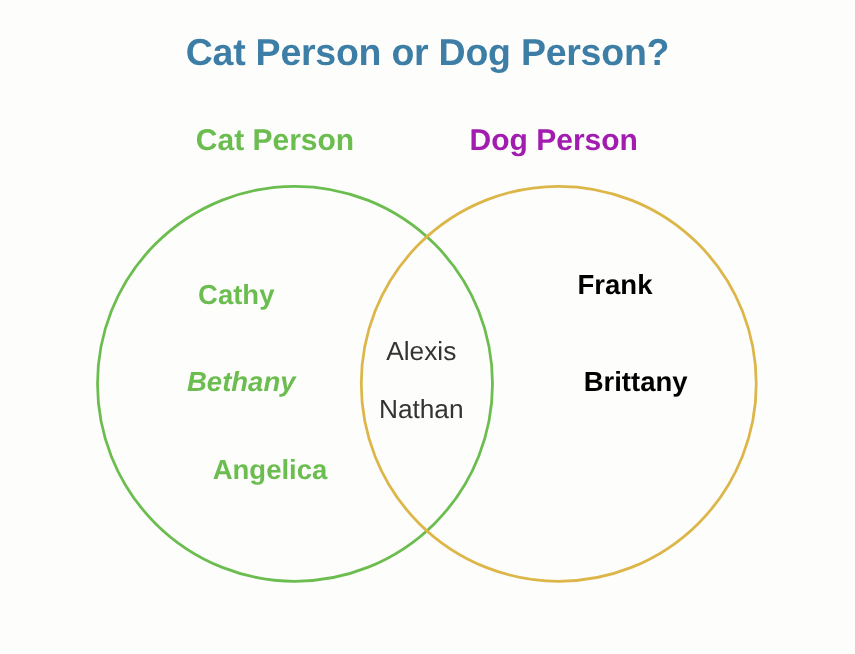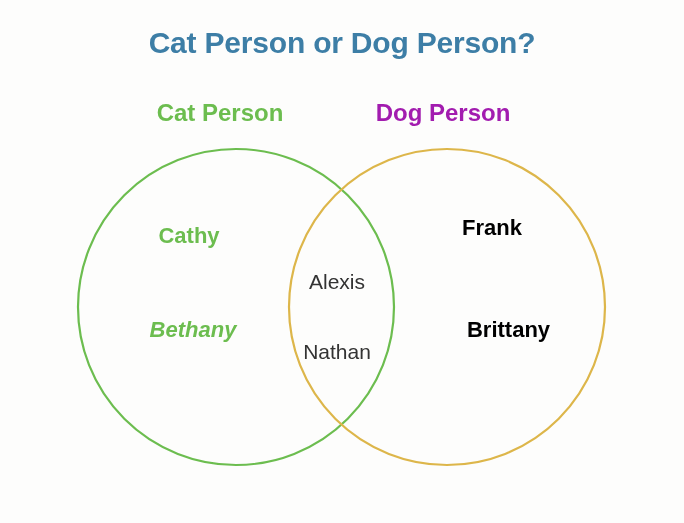--- a/index.html
+++ b/index.html
@@ -70,21 +70,20 @@
     fill: none;
     stroke-width: 2.2;
   }
 
   
   .name-group {
     position: absolute;
     display: flex;
     flex-direction: column;
     align-items: center;
-    gap: 24px;
   }
 
   .name-group.left-only {
     left: 96px;
     top: 222px;
     width: 224px;
   }
   .name-group.right-only {
     left: 390px;
     top: 214px;
@@ -133,20 +132,21 @@
   <div class="set-label right">Dog Person</div>
 
   <svg class="venn-svg" viewBox="0 0 684 523">
     <circle class="venn-circle" cx="236" cy="307" r="158" stroke="#6cbd4f"></circle>
     <circle class="venn-circle" cx="447" cy="307" r="158" stroke="#ddb64a"></circle>
   </svg>
 
   <div class="name-group left-only">
     <div class="name">Cathy</div>
     <div class="name">Bethany</div>
+    <div class="name">Angelica</div>
   </div>
 
   <div class="name-group both">
     <div class="name">Alexis</div>
     <div class="name">Nathan</div>
   </div>
 
   <div class="name-group right-only">
     <div class="name">Frank</div>
     <div class="name">Brittany</div>

